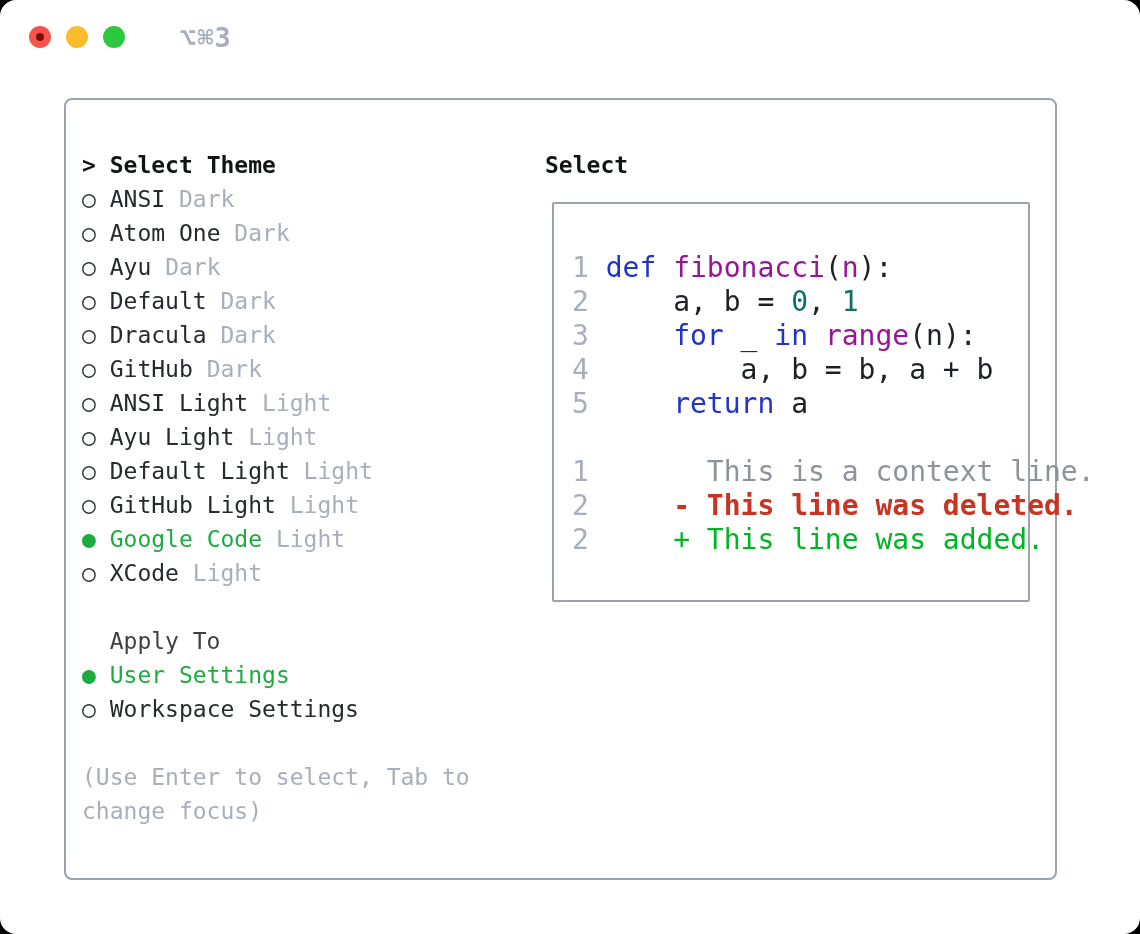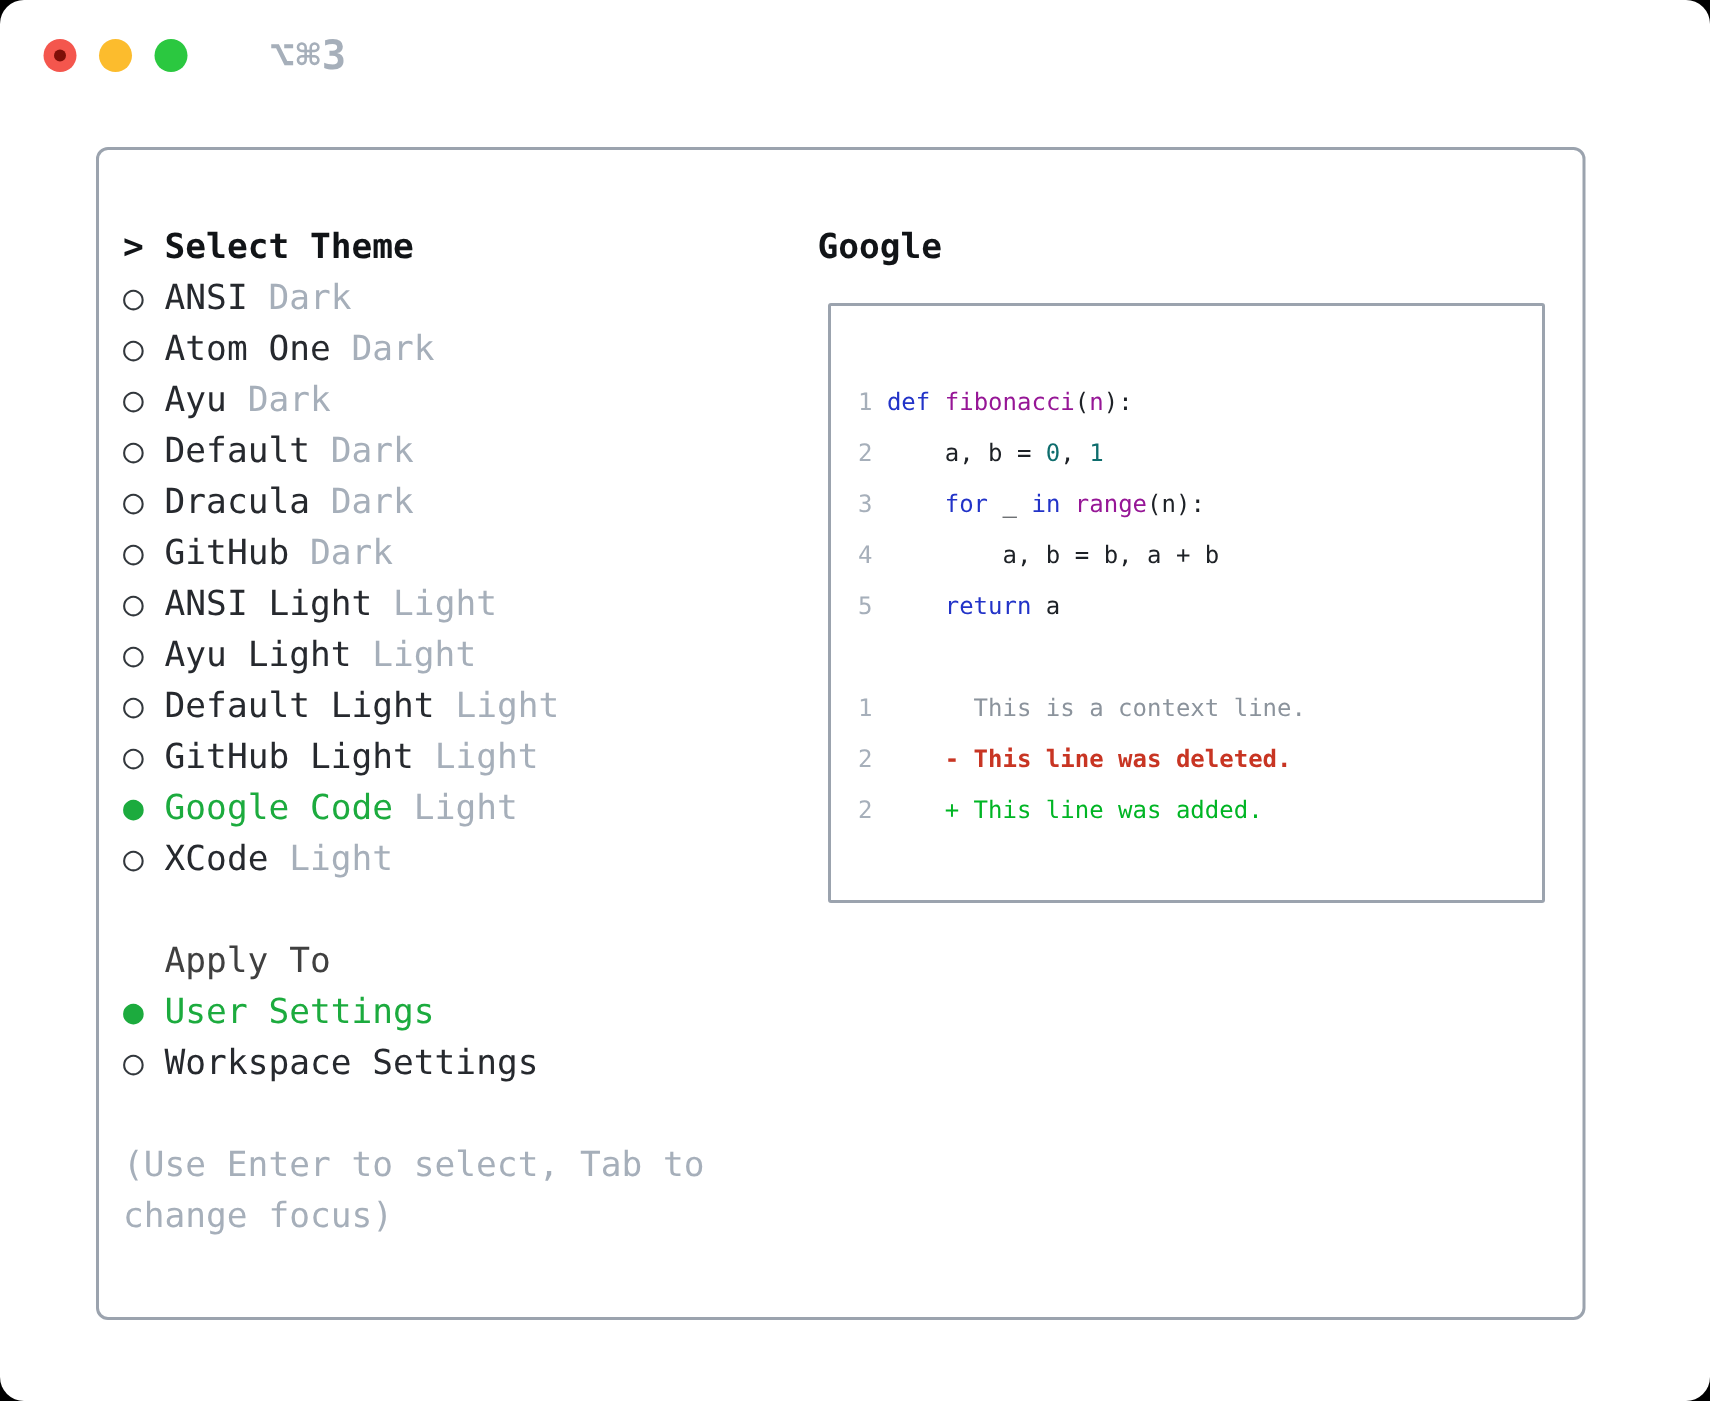--- a/index.html
+++ b/index.html
@@ -50,21 +50,21 @@
   .preview-title {
     position:absolute; left:479px; top:48px;
     font-size:23px; line-height:34px; font-weight:bold; color:#111417;
   }
   .preview-box {
     position:absolute; left:486px; top:102px; width:478px; height:400px;
     border:2px solid var(--border); border-radius:2px; background:#fff;
   }
   .code {
     position:absolute; left:18px; top:47px;
-    font-size:16px; line-height:34px; white-space:pre;
+    font-size:28px; line-height:34px; white-space:pre;
   }
   .ln      { color:var(--muted); }
   .tok-pl  { color:#1d2126; }
   .tok-kw  { color:var(--code-keyword); }
   .tok-fn  { color:var(--code-title); }
   .tok-num { color:var(--code-literal); }
   .tok-ctx { color:var(--diff-context); }
   .tok-del { color:var(--diff-deleted);font-weight:bold; }
   .tok-add { color:var(--diff-added); }
 </style>
@@ -77,19 +77,19 @@
     <span class="light red">
         <span class="dot"></span>
       </span>
     <span class="light yellow"></span>
     <span class="light green"></span>
     <span class="shortcut">⌥⌘3</span>
   </div>
 
   <div class="frame">
     <div class="left-col" id="left-col"><div class="row hdr"><span>&gt;</span> <span>Select Theme</span></div><div class="row"><span class="marker-off">○</span> <span class="theme-name">ANSI</span> <span class="variant">Dark</span></div><div class="row"><span class="marker-off">○</span> <span class="theme-name">Atom One</span> <span class="variant">Dark</span></div><div class="row"><span class="marker-off">○</span> <span class="theme-name">Ayu</span> <span class="variant">Dark</span></div><div class="row"><span class="marker-off">○</span> <span class="theme-name">Default</span> <span class="variant">Dark</span></div><div class="row"><span class="marker-off">○</span> <span class="theme-name">Dracula</span> <span class="variant">Dark</span></div><div class="row"><span class="marker-off">○</span> <span class="theme-name">GitHub</span> <span class="variant">Dark</span></div><div class="row"><span class="marker-off">○</span> <span class="theme-name">ANSI Light</span> <span class="variant">Light</span></div><div class="row"><span class="marker-off">○</span> <span class="theme-name">Ayu Light</span> <span class="variant">Light</span></div><div class="row"><span class="marker-off">○</span> <span class="theme-name">Default Light</span> <span class="variant">Light</span></div><div class="row"><span class="marker-off">○</span> <span class="theme-name">GitHub Light</span> <span class="variant">Light</span></div><div class="row"><span class="marker-on">●</span> <span class="theme-name sel">Google Code</span> <span class="variant">Light</span></div><div class="row"><span class="marker-off">○</span> <span class="theme-name">XCode</span> <span class="variant">Light</span></div><div class="row"></div><div class="row"><span class="apply-title">  Apply To</span></div><div class="row"><span class="marker-on">●</span> <span class="theme-name sel">User Settings</span></div><div class="row"><span class="marker-off">○</span> <span class="theme-name">Workspace Settings</span></div><div class="row"></div><div class="row"><span class="help">(Use Enter to select, Tab to</span></div><div class="row"><span class="help">change focus)</span></div></div>
-    <div class="preview-title">Google</div>
+    <div class="preview-title">Select</div>
     <div class="preview-box">
       <div class="code" id="code"><div class="row"><span class="ln">1</span><span class="tok-pl"> </span><span class="tok-kw">def</span><span class="tok-pl"> </span><span class="tok-fn">fibonacci</span><span class="tok-pl">(</span><span class="tok-fn">n</span><span class="tok-pl">):</span></div><div class="row"><span class="ln">2</span><span class="tok-pl">     a, b = </span><span class="tok-num">0</span><span class="tok-pl">, </span><span class="tok-num">1</span></div><div class="row"><span class="ln">3</span><span class="tok-pl">     </span><span class="tok-kw">for</span><span class="tok-pl"> _ </span><span class="tok-kw">in</span><span class="tok-pl"> </span><span class="tok-fn">range</span><span class="tok-pl">(n):</span></div><div class="row"><span class="ln">4</span><span class="tok-pl">         a, b = b, a + b</span></div><div class="row"><span class="ln">5</span><span class="tok-pl">     </span><span class="tok-kw">return</span><span class="tok-pl"> a</span></div><div class="row"><span class="ln"></span></div><div class="row"><span class="ln">1</span><span class="tok-ctx">       This is a context line.</span></div><div class="row"><span class="ln">2</span><span class="tok-del">     - This line was deleted.</span></div><div class="row"><span class="ln">2</span><span class="tok-add">     + This line was added.</span></div></div>
     </div>
   </div>
 
 </div>
 
 </body></html>

